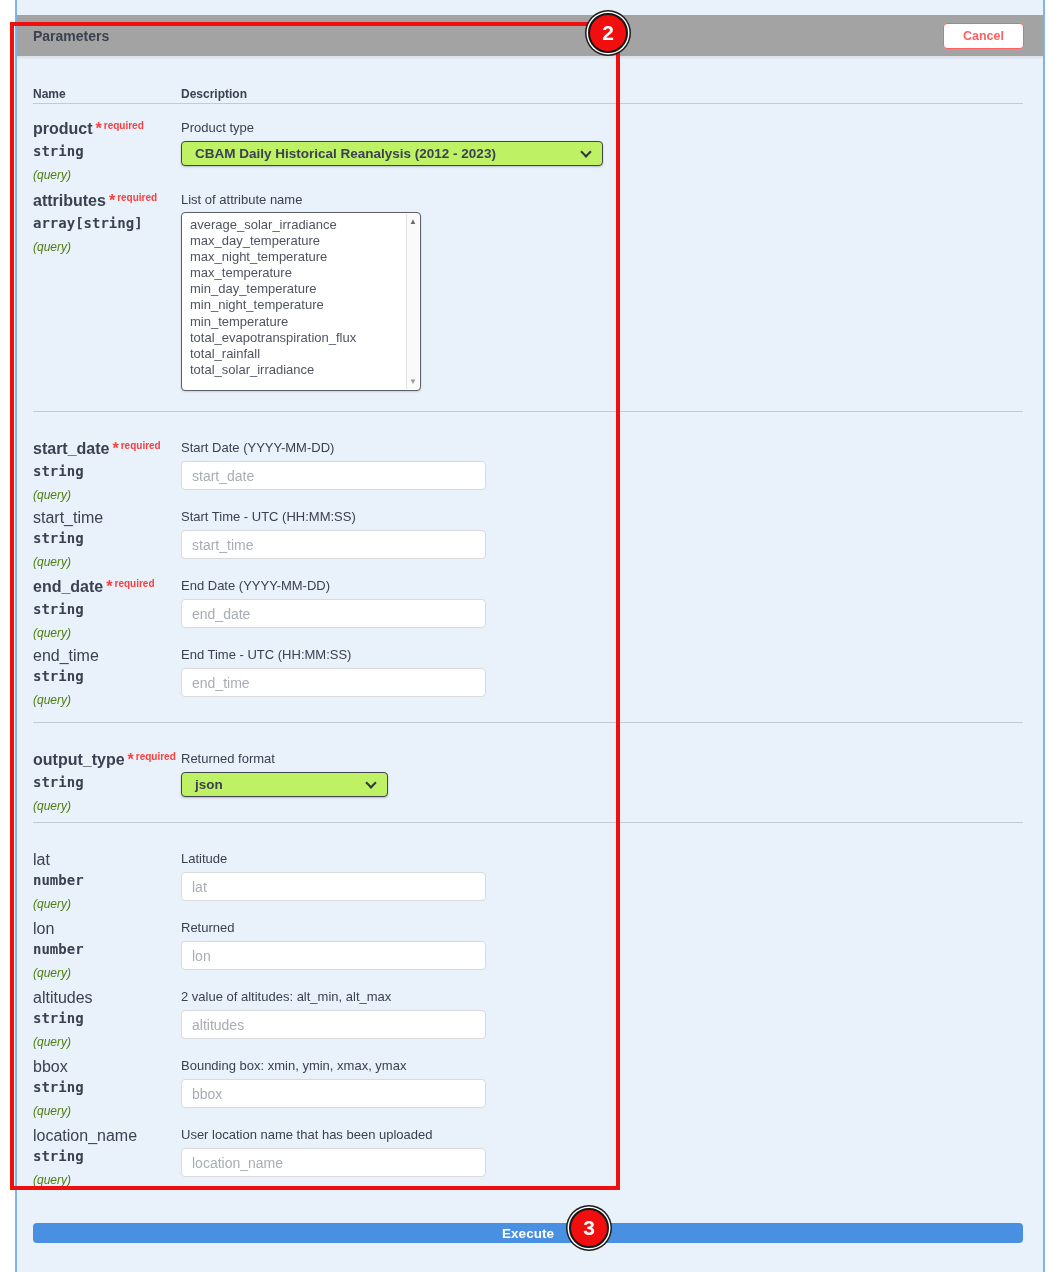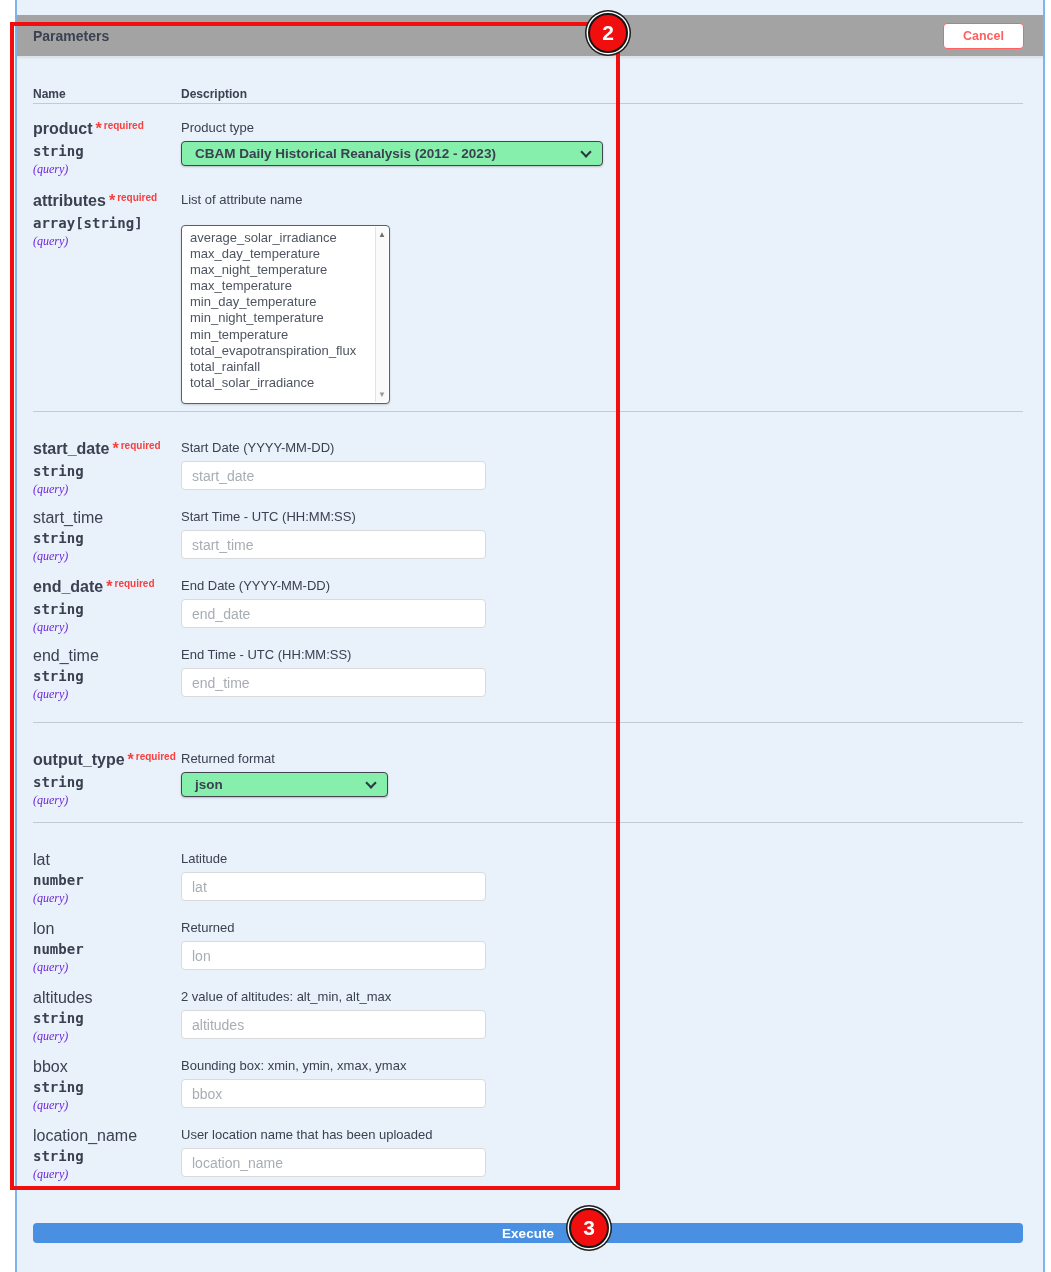--- a/index.html
+++ b/index.html
@@ -29,42 +29,42 @@
   .divider { position:absolute; left:33px; width:990px; height:1px; background:rgba(59,65,81,.22); }
 
   
   .row { position:absolute; left:33px; width:990px; }
   .pname { font-size:16px; color:#3b4151; line-height:18px; }
   .pname.bold { font-weight:bold; }
   .star { color:#f93e3e; font-weight:bold; margin-left:3px; }
   .req  { color:#f93e3e; font-size:10px; position:relative; top:-5px; margin-left:2px; }
   .ptype { font-family:"DejaVu Sans Mono", monospace; font-size:14px; font-weight:bold;
            color:#3b4151; line-height:15px; margin-top:4px; }
-  .pin   { font-family:Liberation Serif, serif; font-size:12px; font-style:italic;
-           color:#6d28d9; line-height:15px; margin-top:3px; }
+  .pin   { font-family:Liberation Sans, sans-serif; font-size:12px; font-style:italic;
+           color:#4d7c0f; line-height:15px; margin-top:9px; }
   .name-cell { position:absolute; left:0; top:0; width:145px; }
   .desc-cell { position:absolute; left:148px; top:0; }
   .dlabel { font-size:13px; color:#3b4151; line-height:16px; }
 
   .tinput { margin-top:5px; width:305px; height:29px; background:#fff; border:1px solid #d8dade;
             border-radius:4px; padding:0 10px; font-size:14px; color:#3b4151;
             font-family:"Liberation Sans", sans-serif; display:block; }
   .tinput::placeholder { color:#a8adb4; opacity:1; }
 
-  .sel { margin-top:5px; height:25px; background:#86efac; border:1.5px solid #41444e;
+  .sel { margin-top:5px; height:25px; background:#bef264; border:1.5px solid #41444e;
          border-radius:4px; box-shadow:0 1px 2px rgba(0,0,0,.22);
          display:flex; align-items:center; justify-content:space-between;
          padding:0 12px 0 13px; cursor:pointer; }
   .sel-text { font-size:13.5px; font-weight:bold; color:#3b4151; }
   .chev { width:8px; height:8px; border-right:2px solid #2f3542; border-bottom:2px solid #2f3542;
           transform:rotate(45deg); margin-top:-4px; }
   .sel-wide { width:422px; } .sel-small { width:207px; }
 
   
-  .listbox { position:relative; margin-top:17px; width:209px; height:179px; background:#fff;
+  .listbox { position:relative; margin-top:4px; width:240px; height:179px; background:#fff;
              border:1px solid #5a5f68; border-radius:4px; overflow:hidden;
              box-shadow:0 1px 2px rgba(0,0,0,.15); }
   .listbox-items { padding:4px 0 0 8px; }
   .opt { font-size:13px; color:#4e5460; line-height:16.1px; white-space:nowrap; cursor:pointer; }
   .scrollbar { position:absolute; right:1px; top:1px; bottom:1px; width:13px; background:#fafafa;
                border-left:1px solid #e3e3e3; }
   .sb-up, .sb-down { position:absolute; left:0; width:12px; text-align:center; font-size:8px; }
   .sb-up { top:3px; color:#6d6d6d; } .sb-down { bottom:3px; color:#9a9a9a; }
 
   

